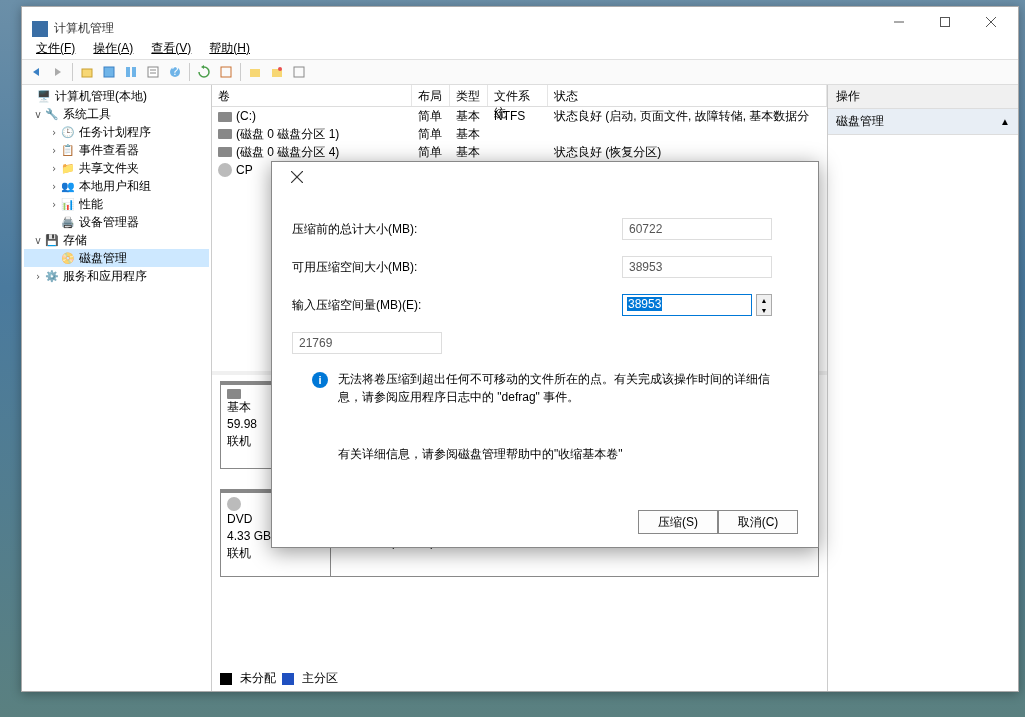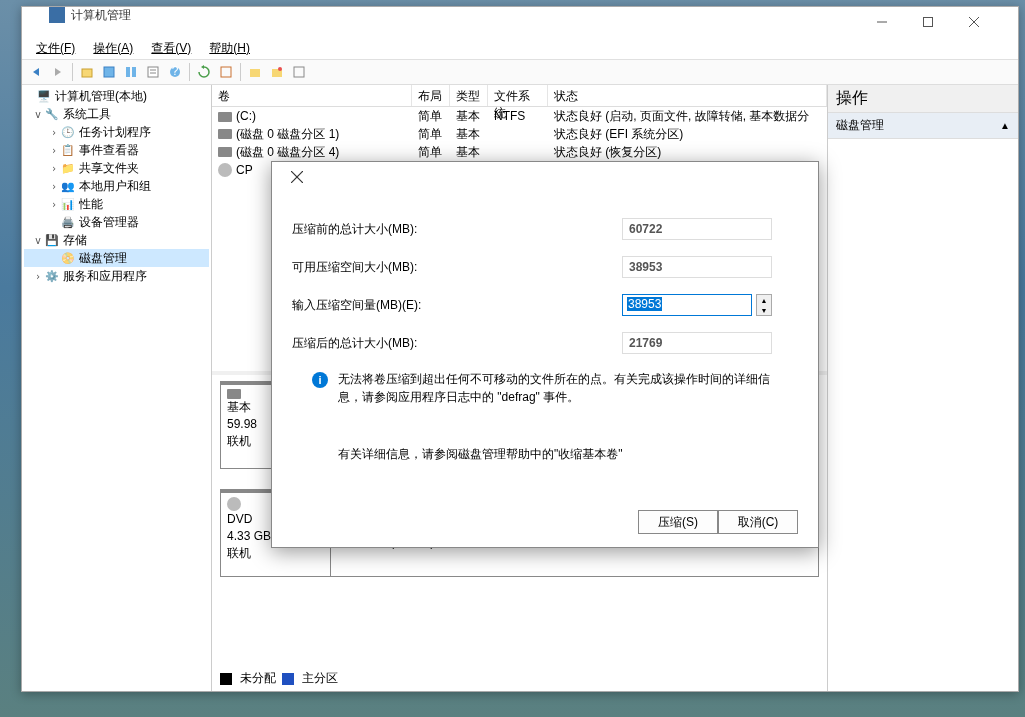--- a/index.html
+++ b/index.html
@@ -1,18 +1,18 @@
 <!DOCTYPE html>
 <html><head>
 <meta charset="utf-8">
 <style>
 * { box-sizing: border-box; margin: 0; padding: 0; font-family: "Microsoft YaHei", "Segoe UI", sans-serif; font-size: 12px; }
 body { background: linear-gradient(180deg, #6b8fa8 0%, #4a7a9e 40%, #5a8080 100%); width: 1025px; height: 717px; overflow: hidden; position: relative; }
 .window { position: absolute; top: 6px; left: 21px; width: 998px; height: 686px; background: #fff; border: 1px solid #aaa; box-shadow: 0 2px 10px rgba(0,0,0,0.3); display: flex; flex-direction: column; }
-.titlebar { height: 30px; display: flex; align-items: flex-start; padding: 0 21px; background: #fff; }
+.titlebar { height: 30px; display: flex; align-items: flex-end; padding: 0 4px; background: #fff; }
 .titlebar .app-icon { width: 16px; height: 16px; margin: 0 6px; background: #3a6ea5; display: inline-block; }
 .titlebar .title { flex: 1; color: #333; }
 .titlebar .win-controls { display: flex; }
 .titlebar .win-btn { width: 46px; height: 30px; display: flex; align-items: center; justify-content: center; color: #555; cursor: pointer; }
 .menubar { height: 22px; display: flex; align-items: center; padding: 0 6px; gap: 2px; background: #fff; }
 .menubar .menu-item { padding: 2px 8px; cursor: pointer; text-decoration: underline; }
 .toolbar { height: 26px; display: flex; align-items: center; padding: 2px 4px; gap: 2px; border-top: 1px solid #e0e0e0; border-bottom: 1px solid #ddd; background: #fafafa; }
 .toolbar .sep { width: 1px; height: 18px; background: #ccc; margin: 0 2px; }
 .tool-btn { width: 20px; height: 20px; display: flex; align-items: center; justify-content: center; cursor: pointer; border-radius: 2px; }
 .content { flex: 1; display: flex; overflow: hidden; }
@@ -30,35 +30,35 @@
 .list-body .row { display: flex; height: 18px; align-items: center; }
 .list-body .row .cell { padding: 1px 6px; overflow: hidden; white-space: nowrap; }
 .disk-icon { width: 14px; height: 10px; background: #888; display: inline-block; margin-right: 4px; border-radius: 1px; vertical-align: middle; }
 .graphical-panel { flex: 1; padding: 4px 8px; overflow: hidden; position: relative; }
 .disk-entry { display: flex; margin: 2px 0 8px 0; border: 1px solid #888; }
 .disk-info { width: 110px; padding: 4px 6px; border-right: 1px solid #888; font-size: 11px; line-height: 1.4; }
 .disk-info .top-strip { height: 3px; background: #555; margin: -4px -6px 4px -6px; }
 .legend { position: absolute; bottom: 4px; left: 8px; display: flex; align-items: center; gap: 6px; font-size: 12px; }
 .legend .sw { width: 12px; height: 12px; display: inline-block; margin-right: 2px; }
 .actions-panel { width: 190px; display: flex; flex-direction: column; }
-.actions-header { background: #f0f0f0; padding: 3px 8px; border-bottom: 1px solid #ddd; font-size: 16px; }
+.actions-header { background: #f0f0f0; padding: 3px 8px; border-bottom: 1px solid #ddd; font-size: 12px; }
 .actions-section { background: #e8eef5; padding: 4px 8px; border-bottom: 1px solid #ddd; display: flex; align-items: center; justify-content: space-between; }
 .actions-section .arrow { font-size: 10px; }
 .actions-item { padding: 6px 20px; cursor: pointer; display: flex; justify-content: space-between; align-items: center;}
 
 
 .dialog { position: absolute; top: 161px; left: 271px; width: 548px; height: 387px; background: #fff; border: 1px solid #888; box-shadow: 0 4px 20px rgba(0,0,0,0.4); display: flex; flex-direction: column; z-index: 10; }
 .dialog .dlg-title { height: 30px; display: flex; align-items: center; padding: 0 10px; }
 .dialog .dlg-title .t { flex: 1; }
 .dialog .dlg-title .close { width: 30px; height: 30px; display: flex; align-items: center; justify-content: center; cursor: pointer; font-size: 14px; }
 .dialog .dlg-body { flex: 1; padding: 10px 20px; }
 .dialog .form-row { display: flex; align-items: center; margin: 16px 0; }
 .dialog .form-row .lbl { width: 330px; }
 .dialog .form-row .val { width: 150px; height: 22px; padding: 2px 6px; border: 1px solid #ccc; background: #fff; display: flex; align-items: center; }
-.dialog .form-row .val.readonly { background: #fff; border: 1px solid #ddd; color: #555; font-weight: bold;}
+.dialog .form-row .val.readonly { background: #fff; border: 1px solid #ddd; color: #555;}
 .dialog .spin { position: relative; }
 .dialog .spin input { width: 130px; height: 22px; border: 1px solid #0078d7; padding: 2px 4px; background: #fff; outline: none; }
 .dialog .spin input::selection { background: #0078d7; color: #fff; }
 .dialog .spin .selected-text { position: absolute; left: 5px; top: 3px; background: #0078d7; color: #fff; padding: 0 1px; pointer-events: none; font-size: 12px;}
 .dialog .spin .btns { position: absolute; right: 0; top: 0; width: 16px; height: 22px; border: 1px solid #aaa; display: flex; flex-direction: column; }
 .dialog .spin .btns div { flex: 1; display: flex; align-items: center; justify-content: center; font-size: 7px; background: #f0f0f0; cursor: pointer; }
 .dialog .info-row { display: flex; margin: 10px 20px; gap: 10px; }
 .dialog .info-icon { width: 16px; height: 16px; border-radius: 50%; background: #0078d7; color: #fff; display: flex; align-items: center; justify-content: center; font-size: 11px; font-weight: bold; flex-shrink: 0; margin-top: 2px;}
 .dialog .dlg-buttons { height: 50px; display: flex; align-items: center; justify-content: flex-end; padding: 0 20px; }
 .dialog .btn { min-width: 80px; height: 24px; border: 1px solid #888; background: #fdfdfd; padding: 0 14px; cursor: pointer; }
@@ -257,21 +257,20 @@
               <div class="cell" style="width:38px">简单</div>
               <div class="cell" style="width:38px">基本</div>
               <div class="cell" style="width:60px">NTFS</div>
               <div class="cell" style="flex:1">状态良好 (启动, 页面文件, 故障转储, 基本数据分</div>
             </div>
           <div class="row">
               <div class="cell" style="width:200px"><span class="disk-icon"></span><span>(磁盘 0 磁盘分区 1)</span></div>
               <div class="cell" style="width:38px">简单</div>
               <div class="cell" style="width:38px">基本</div>
               <div class="cell" style="width:60px"></div>
-              <div class="cell" style="flex:1">状态良好 (EFI 系统分区)</div>
             </div>
           <div class="row">
               <div class="cell" style="width:200px"><span class="disk-icon"></span><span>(磁盘 0 磁盘分区 4)</span></div>
               <div class="cell" style="width:38px">简单</div>
               <div class="cell" style="width:38px">基本</div>
               <div class="cell" style="width:60px"></div>
               <div class="cell" style="flex:1">状态良好 (恢复分区)</div>
             </div>
           <div class="row">
               <div class="cell" style="width:200px"><span style="width:14px;height:14px;display:inline-block;border-radius:50%;background:#bbb;margin-right:4px;vertical-align:middle"></span><span>CP</span></div>
@@ -354,21 +353,20 @@
       <div class="spin" style="width:150px">
         <input type="text" style="color: transparent;" value="38953">
         <span class="selected-text">38953</span>
         <div class="btns">
           <div>▲</div>
           <div>▼</div>
         </div>
       </div>
     </div>
     <div class="form-row">
-      <div class="lbl">压缩后的总计大小(MB):</div>
       <div class="val readonly">21769</div>
     </div>
     <div class="info-row">
       <div class="info-icon">i</div>
       <div style="line-height:1.5">无法将卷压缩到超出任何不可移动的文件所在的点。有关完成该操作时间的详细信息，请参阅应用程序日志中的 "defrag" 事件。</div>
     </div>
     <div class="info-row" style="margin-top:40px">
       <div style="width:16px"></div>
       <div>有关详细信息，请参阅磁盘管理帮助中的"收缩基本卷"</div>
     </div>

